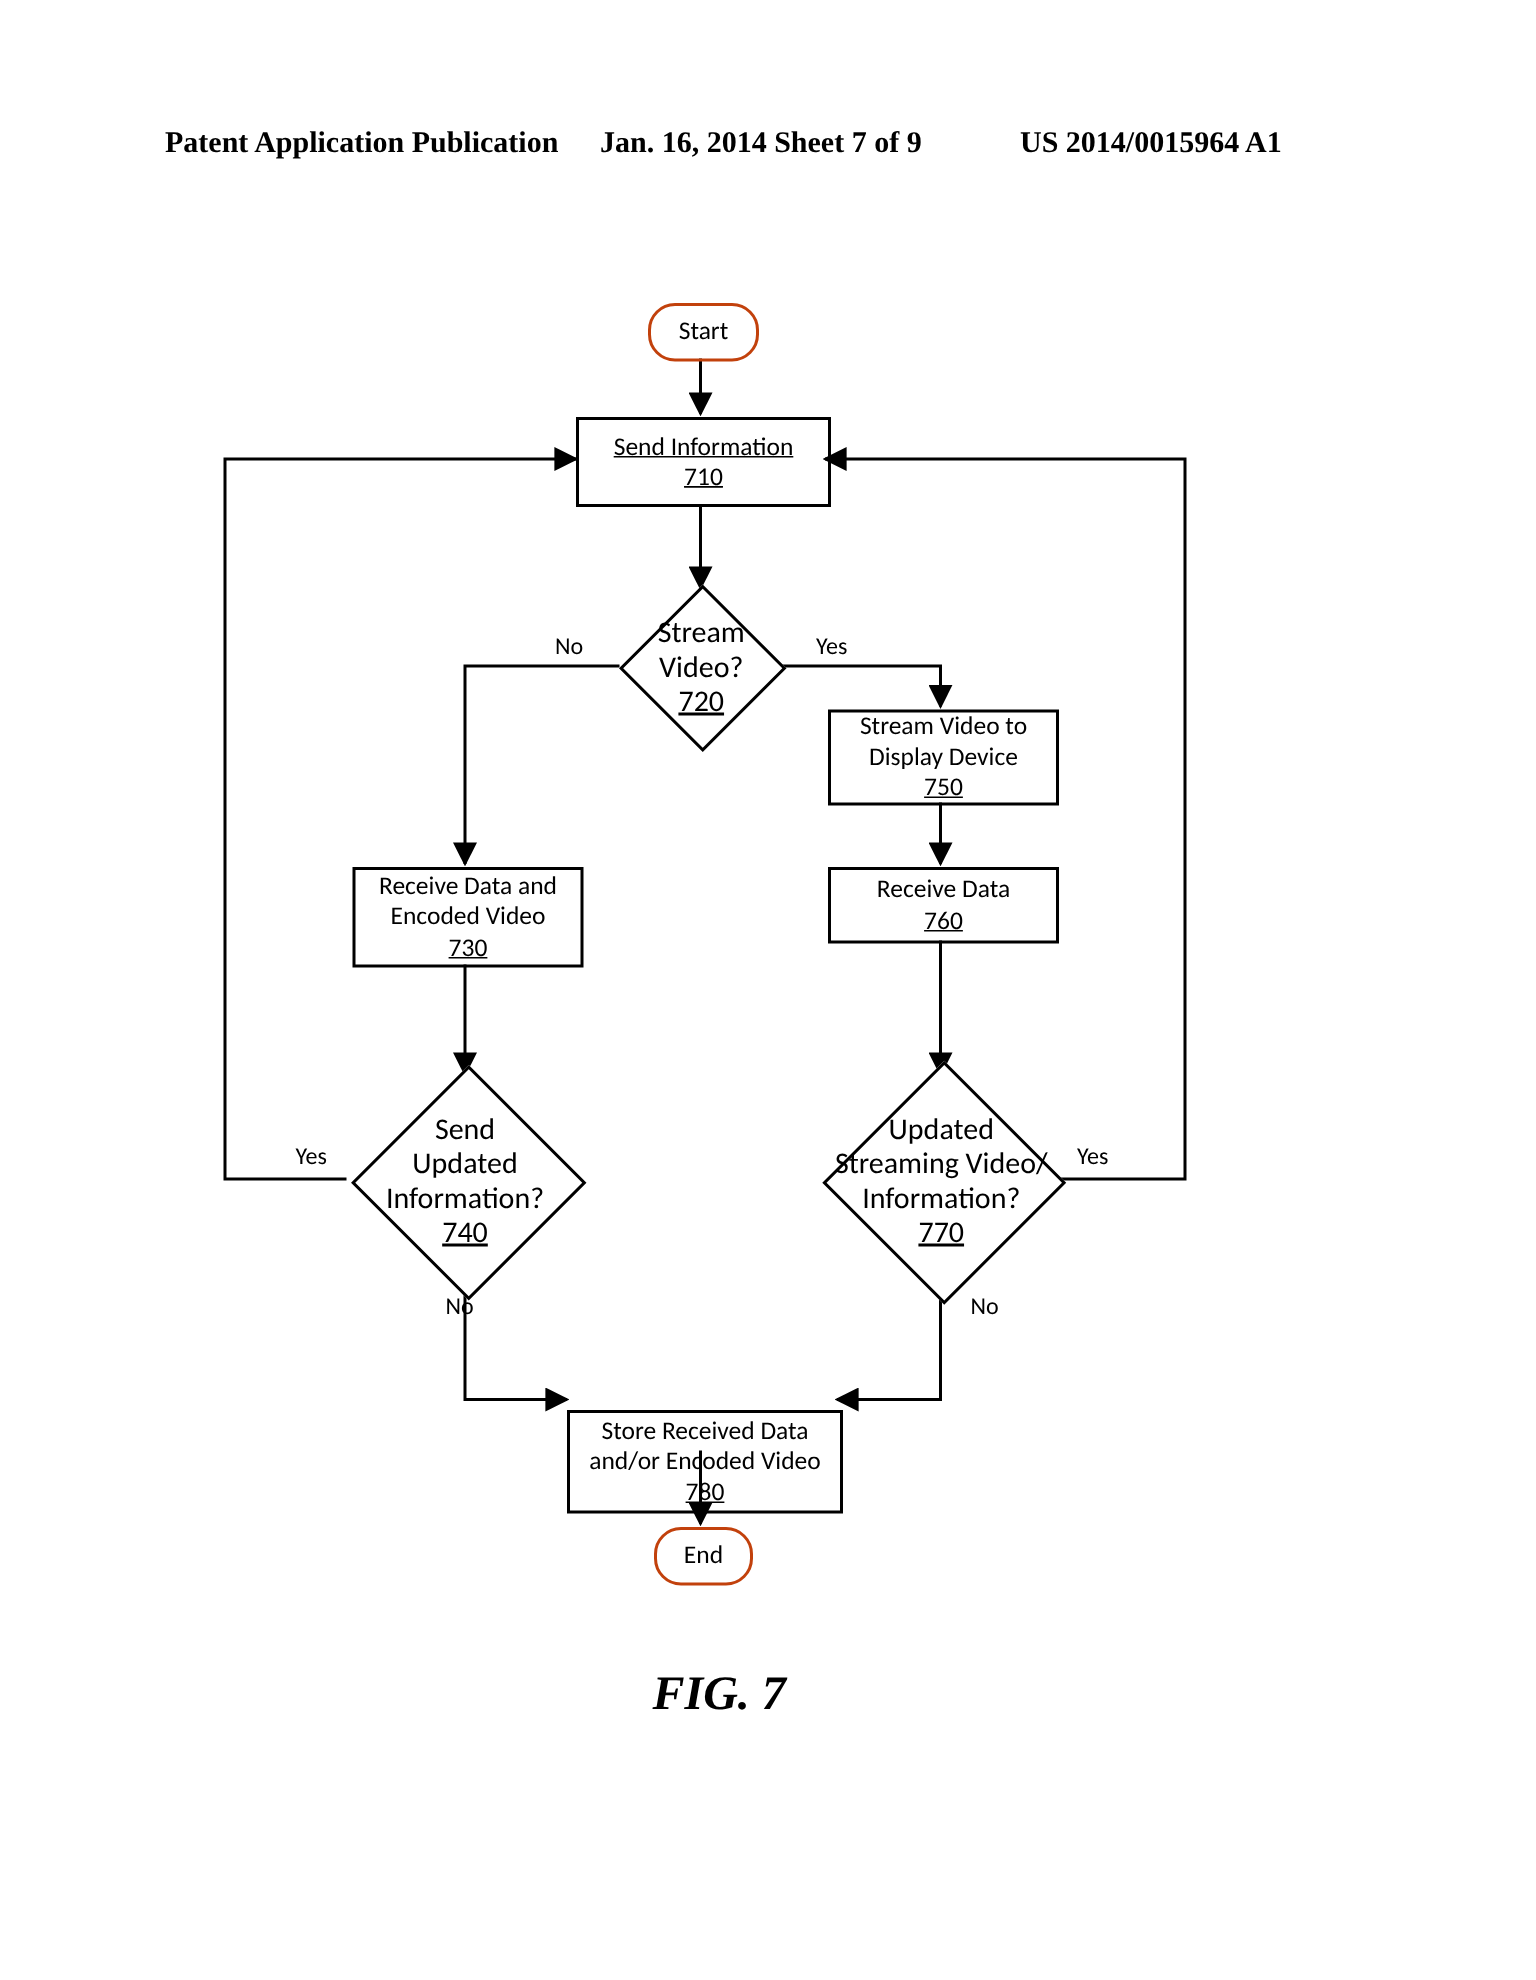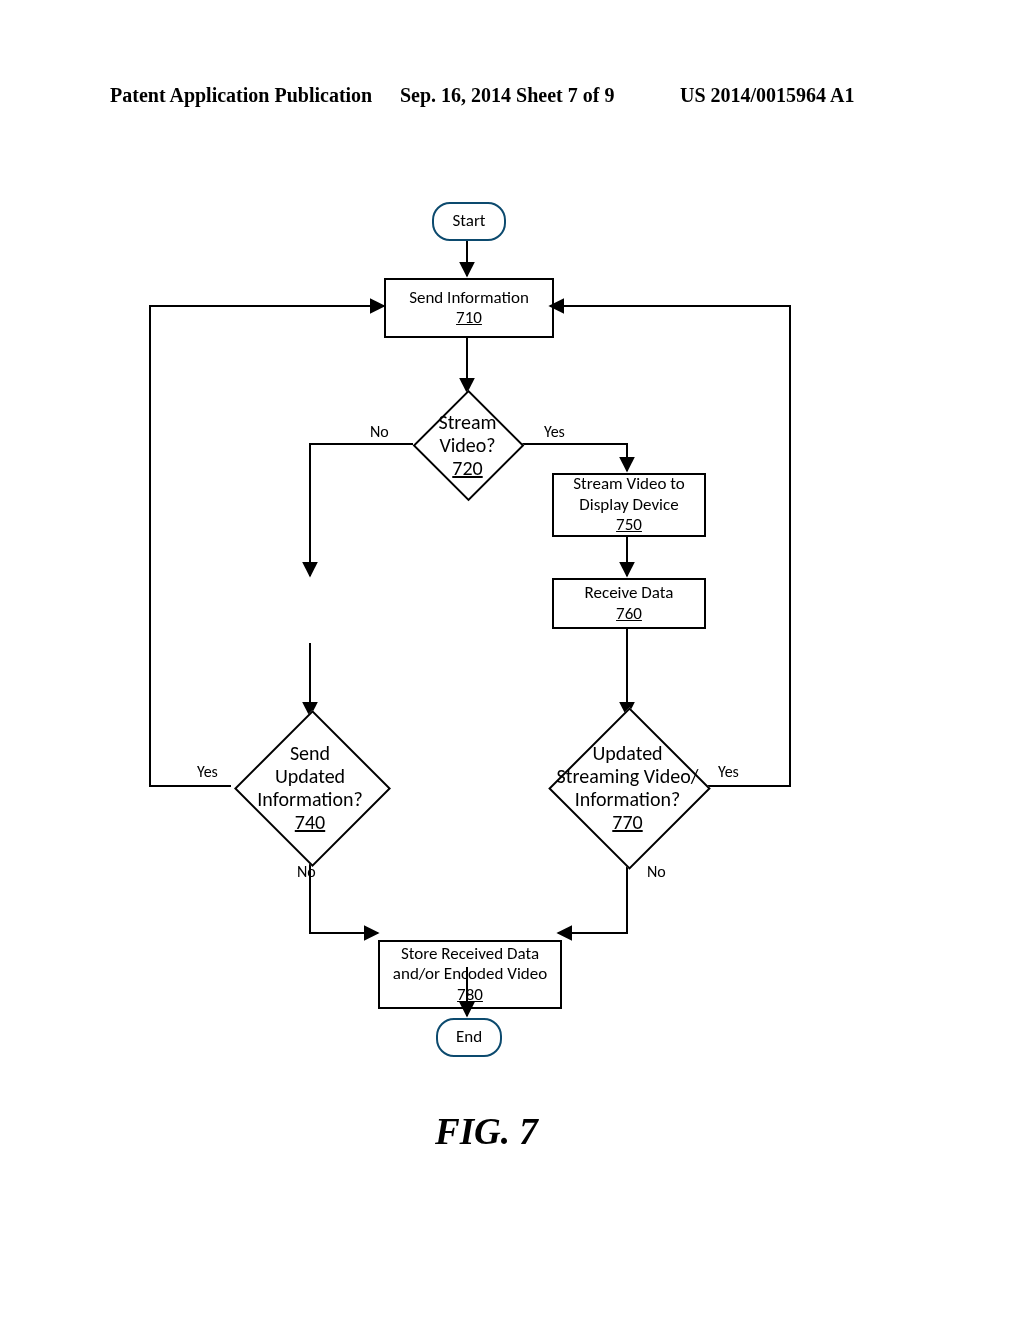--- a/index.html
+++ b/index.html
@@ -17,37 +17,37 @@
   }
   .hdr {
     position: absolute;
     top: 84px;
     font-size: 20px;
     font-weight: bold;
     font-family: Liberation Serif, serif;
   }
   .fig-label {
     position: absolute;
-    font-size: 37px;
+    font-size: 32px;
     font-style: italic;
     font-weight: bold;
     font-family: "Times New Roman", serif;
   }
   .node {
     position: absolute;
     text-align: center;
     font-size: 17px;
     line-height: 1.2;
     display: flex;
     flex-direction: column;
     align-items: center;
     justify-content: center;
   }
   .terminator {
-    border: 2px solid #0c4a6e;
+    border: 2px solid #c2410c;
     border-radius: 18px;
   }
   .process {
     border: 2px solid #000;
   }
   .decision-wrap {
     
   }
   .diamond {
     position: absolute;
@@ -80,21 +80,21 @@
     height: 1320px;
     pointer-events: none;
   }
 </style>
 </head>
 <body>
 
 <div class="page">
 
   <div class="hdr" style="left:110px;">Patent Application Publication</div>
-  <div class="hdr" style="left:400px;">Sep. 16, 2014  Sheet 7 of 9</div>
+  <div class="hdr" style="left:400px;">Jan. 16, 2014  Sheet 7 of 9</div>
   <div class="hdr" style="left:680px;">US 2014/0015964 A1</div>
 
   <svg class="connectors">
     <defs>
       <marker id="ah" viewBox="0 0 10 10" refX="9" refY="5" markerWidth="8" markerHeight="8" orient="auto">
         <path d="M 0 0 L 10 5 L 0 10 z" fill="#000"></path>
       </marker>
     </defs>
 
     <line x1="467" y1="239" x2="467" y2="276" stroke="#000" stroke-width="2" marker-end="url(#ah)"></line>
@@ -119,40 +119,45 @@
 
     <polyline points="627,855 627,933 558,933" fill="none" stroke="#000" stroke-width="2" marker-end="url(#ah)"></polyline>
 
     <line x1="467" y1="967" x2="467" y2="1016" stroke="#000" stroke-width="2" marker-end="url(#ah)"></line>
   </svg>
 
   <div class="node terminator" style="left:432px; top:202px; width:70px; height:35px;">
     <span>Start</span>
   </div>
 
-  <div class="node process" style="left:384px; top:278px; width:166px; height:56px;">
+  <div class="node process" style="left:384px; top:278px; width:166px; height:56px;text-decoration:underline;">
     <span style="white-space:pre-line;">Send Information</span>
     <span class="ref">710</span>
   </div>
 
   <div class="decision-wrap">
     <div class="diamond" style="left:429px; top:406px; width:75px; height:75px;"></div>
     <div class="decision-text" style="left:410px; top:408px; width:115px; height:75px;">
       <span style="white-space:pre-line;">Stream
 Video?</span>
       <span class="ref">720</span>
     </div>
   </div>
 
   <div class="node process" style="left:552px; top:473px; width:150px; height:60px;">
     <span style="white-space:pre-line;">Stream Video to
 Display Device</span>
     <span class="ref">750</span>
   </div>
 
+  <div class="node process" style="left:235px; top:578px; width:150px; height:63px;">
+    <span style="white-space:pre-line;">Receive Data and
+Encoded Video</span>
+    <span class="ref">730</span>
+  </div>
 
   <div class="node process" style="left:552px; top:578px; width:150px; height:47px;">
     <span>Receive Data</span>
     <span class="ref">760</span>
   </div>
 
   <div class="decision-wrap">
     <div class="diamond" style="left:257px; top:733px; width:107px; height:107px;"></div>
     <div class="decision-text" style="left:240px; top:740px; width:140px; height:95px;">
       <span style="white-space:pre-line;">Send

